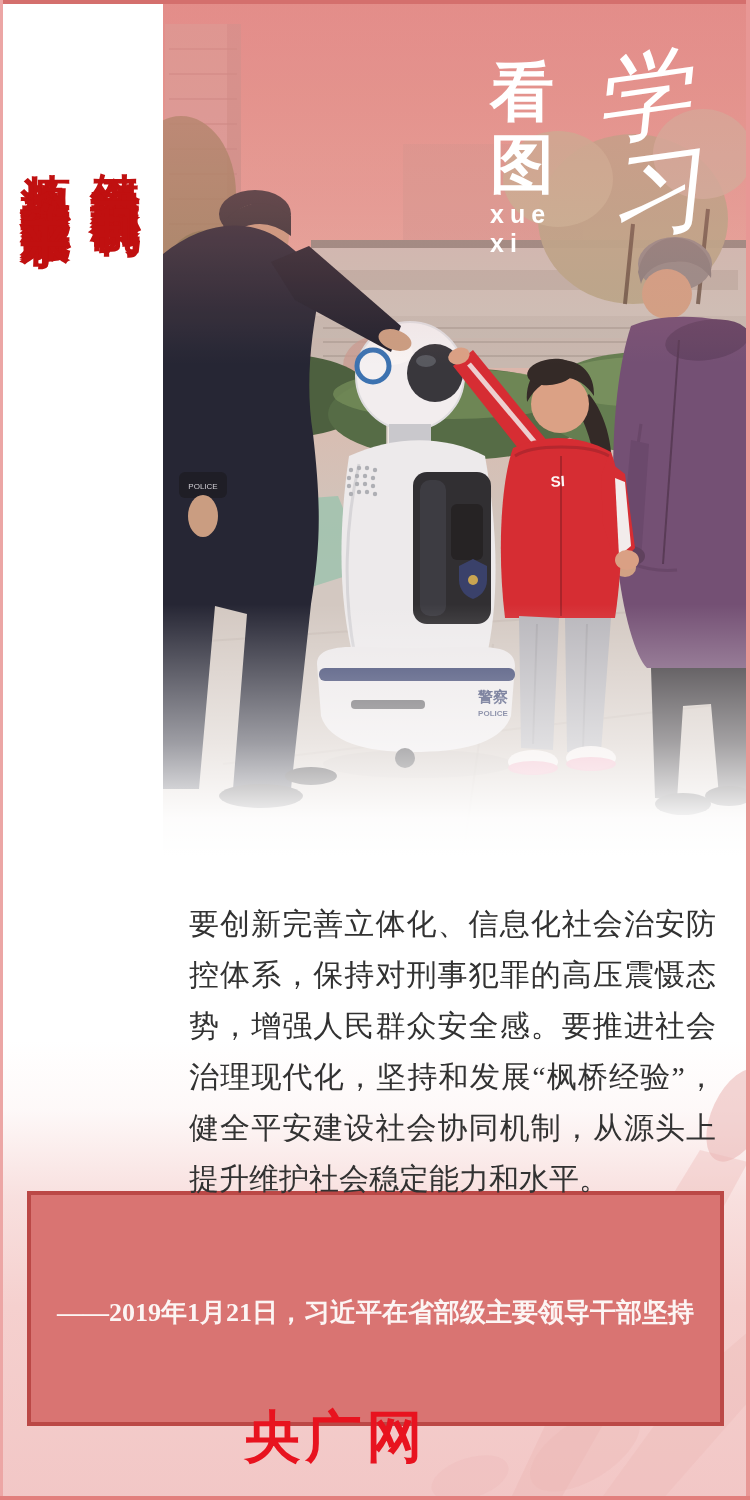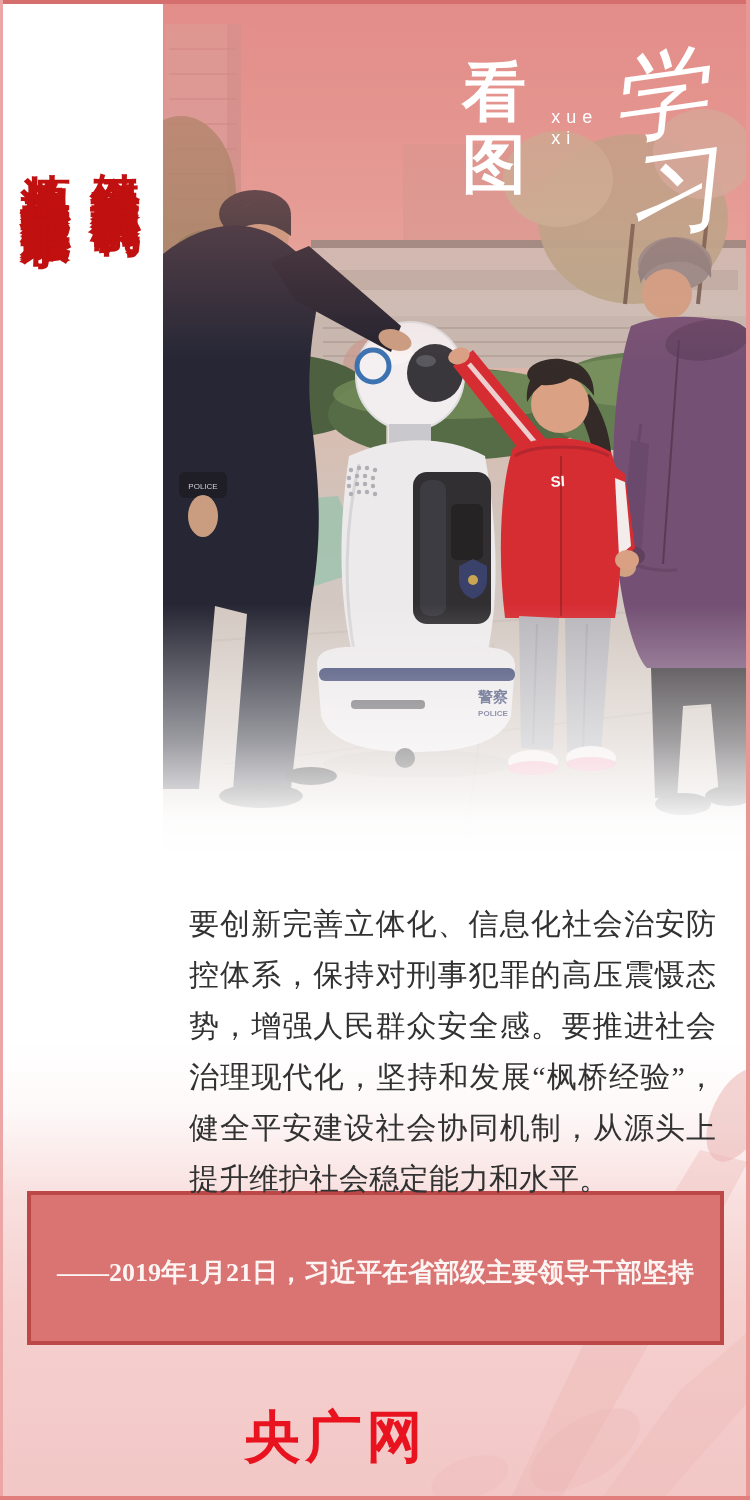--- a/index.html
+++ b/index.html
@@ -21,41 +21,41 @@
       #f5d0ce 58%,
       #f2c7c6 100%);}
   .watermark{position:absolute;left:0;top:1030px;z-index:1;}
 
   
   .photo-svg{position:absolute;left:163px;top:4px;z-index:2;}
 
   
   .program-logo{position:absolute;left:462px;top:56px;z-index:5;display:flex;align-items:flex-start;
     color:#ffffff;font-family:"Liberation Sans",sans-serif;}
-  .logo-left{display:flex;flex-direction:row;align-items:center;}
+  .logo-left{display:flex;flex-direction:column;align-items:center;margin-left:28px;}
   .logo-main{font-size:64px;font-weight:900;letter-spacing:3px;line-height:72px;
     font-family:"Liberation Sans",sans-serif;}
-  .logo-pinyin{font-size:18px;font-weight:400;letter-spacing:6px;margin-top:0px;}
+  .logo-pinyin{font-size:25px;font-weight:700;letter-spacing:6px;margin-top:0px;}
   .logo-calli{font-size:96px;line-height:96px;font-family:"DejaVu Serif",serif;font-style:italic;
     transform:rotate(-8deg);margin-left:10px;margin-top:-12px;letter-spacing:4px;}
 
   
   .headline-col{position:absolute;writing-mode:vertical-rl;text-orientation:upright;
     color:#c01010;font-weight:900;font-family:"Liberation Serif",serif;
     font-size:50px;letter-spacing:3px;line-height:1.2;z-index:5;}
   .col1{left:86px;top:134px;}
   .col2{left:16px;top:134px;}
 
   
   .quote{position:absolute;left:189px;top:898px;width:527px;z-index:5;
     font-size:30px;line-height:51px;color:#323232;text-align:justify;
     text-justify:inter-character;font-family:"Liberation Serif",serif;}
 
   
-  .attribution{position:absolute;left:27px;top:1191px;width:697px;height:154px;z-index:4;
+  .attribution{position:absolute;left:27px;top:1191px;width:697px;height:235px;z-index:4;
     box-sizing:border-box;background:#d97472;border:4px solid #bb4846;
     display:flex;flex-direction:row;justify-content:center;align-items:center;
     padding-top:8px;gap:45px;}
   .attr-line{color:#fcf5f4;font-size:26px;font-weight:700;line-height:61px;
     font-family:"Liberation Serif",serif;white-space:nowrap;}
 
   
   .publisher{position:absolute;left:0;top:1400px;width:672px;text-align:center;z-index:4;
     color:#e8131f;font-size:56px;font-weight:900;letter-spacing:5px;
     font-family:"Liberation Sans",sans-serif;}

